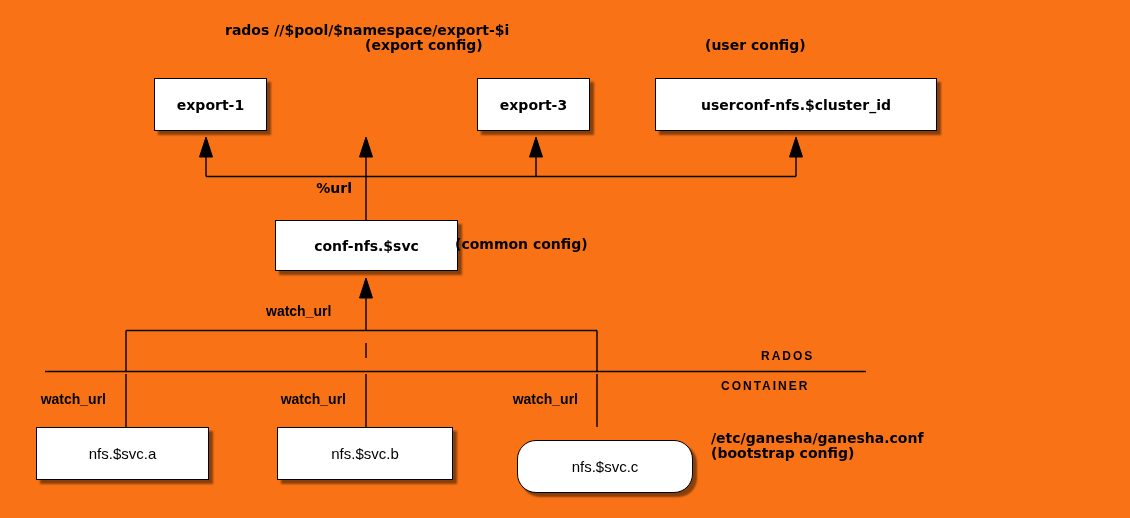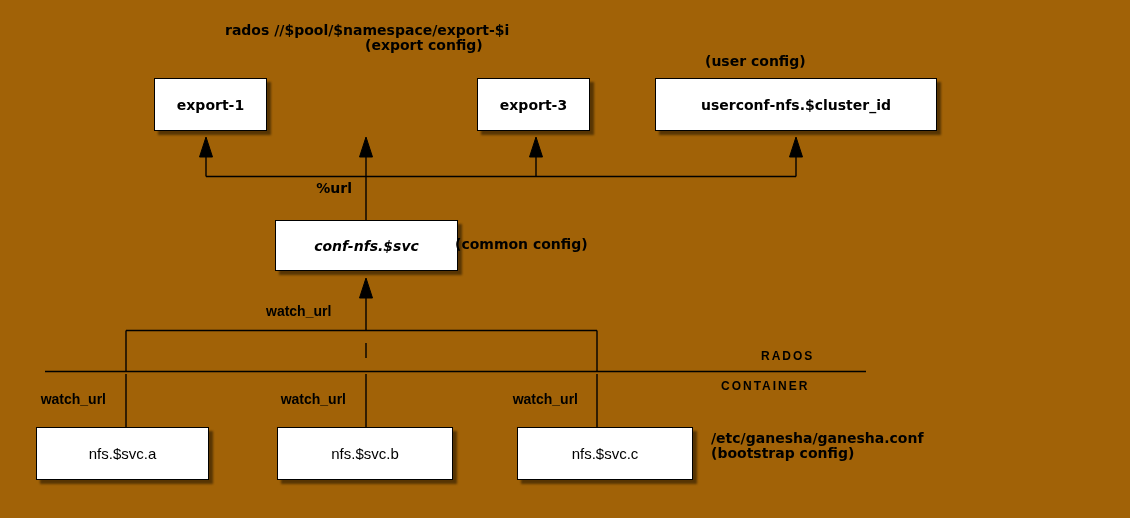--- a/index.html
+++ b/index.html
@@ -1,19 +1,19 @@
 <!DOCTYPE html>
 <html><head>
 <meta charset="utf-8">
 <style>
   html, body { margin: 0; padding: 0; background: #ffffff; }
   #stage {
     position: relative;
     width: 1130px; height: 518px;
-    background: #a16207;
+    background: #f97316;
     overflow: hidden;
     font-family: "DejaVu Sans", sans-serif;
     color: #000;
   }
   .abs { position: absolute; }
   .pathlbl {
     font-family: "DejaVu Sans", sans-serif;
     font-weight: 700;
     font-size: 14px;
     line-height: 15px;
@@ -99,41 +99,41 @@
     <line class="thick" x1="45" y1="371.5" x2="866" y2="371.5"></line>
 
     <line x1="126" y1="374" x2="126" y2="427"></line>
     <line x1="366" y1="374" x2="366" y2="427"></line>
     <line x1="597" y1="374" x2="597" y2="427"></line>
   </svg>
 
   <div class="abs pathlbl" style="left:225px; top:23px;">rados //$pool/$namespace/export-$i</div>
   <div class="abs pathlbl" style="left:365px; top:38px;">(export config)</div>
 
-  <div class="abs pathlbl" style="left:705px; top:38px;margin-top:16px;">(user config)</div>
+  <div class="abs pathlbl" style="left:705px; top:38px;">(user config)</div>
 
   <div class="node main" style="left:154px; top:78px; width:111px; height:51px;">export-1</div>
   <div class="node main" style="left:477px; top:78px; width:111px; height:51px;">export-3</div>
   <div class="node main" style="left:655px; top:78px; width:280px; height:51px;">userconf-nfs.$cluster_id</div>
 
   <div class="urllbl" style="left:300px; top:180px; width:52px;">%url</div>
 
-  <div class="node main" style="left:275px; top:220px; width:181px; height:49px;font-style:italic;">conf-nfs.$svc</div>
+  <div class="node main" style="left:275px; top:220px; width:181px; height:49px;">conf-nfs.$svc</div>
 
   <div class="abs pathlbl" style="left:455px; top:237px;">(common config)</div>
 
   <div class="edgelbl" style="left:266px; top:303px; width:80px;">watch_url</div>
 
   <div class="zonelbl" style="left:720px; top:349px;padding-left:41px;">RADOS</div>
   <div class="zonelbl" style="left:721px; top:379px;">CONTAINER</div>
 
   <div class="edgelbl" style="left:30px; top:391px; width:76px; text-align:right;">watch_url</div>
   <div class="edgelbl" style="left:270px; top:391px; width:76px; text-align:right;">watch_url</div>
   <div class="edgelbl" style="left:502px; top:391px; width:76px; text-align:right;">watch_url</div>
 
   <div class="node cond" style="left:36px; top:427px; width:171px; height:51px;">nfs.$svc.a</div>
   <div class="node cond" style="left:277px; top:427px; width:174px; height:51px;">nfs.$svc.b</div>
-  <div class="node cond" style="left:517px; top:427px; width:174px; height:51px;">nfs.$svc.c</div>
+  <div class="node cond" style="left:517px; top:440px; width:174px; height:51px;border-radius:19px;">nfs.$svc.c</div>
 
   <div class="abs pathlbl" style="left:711px; top:431px;">/etc/ganesha/ganesha.conf</div>
   <div class="abs pathlbl" style="left:711px; top:446px;">(bootstrap config)</div>
 
 </div>
 
 </body></html>

